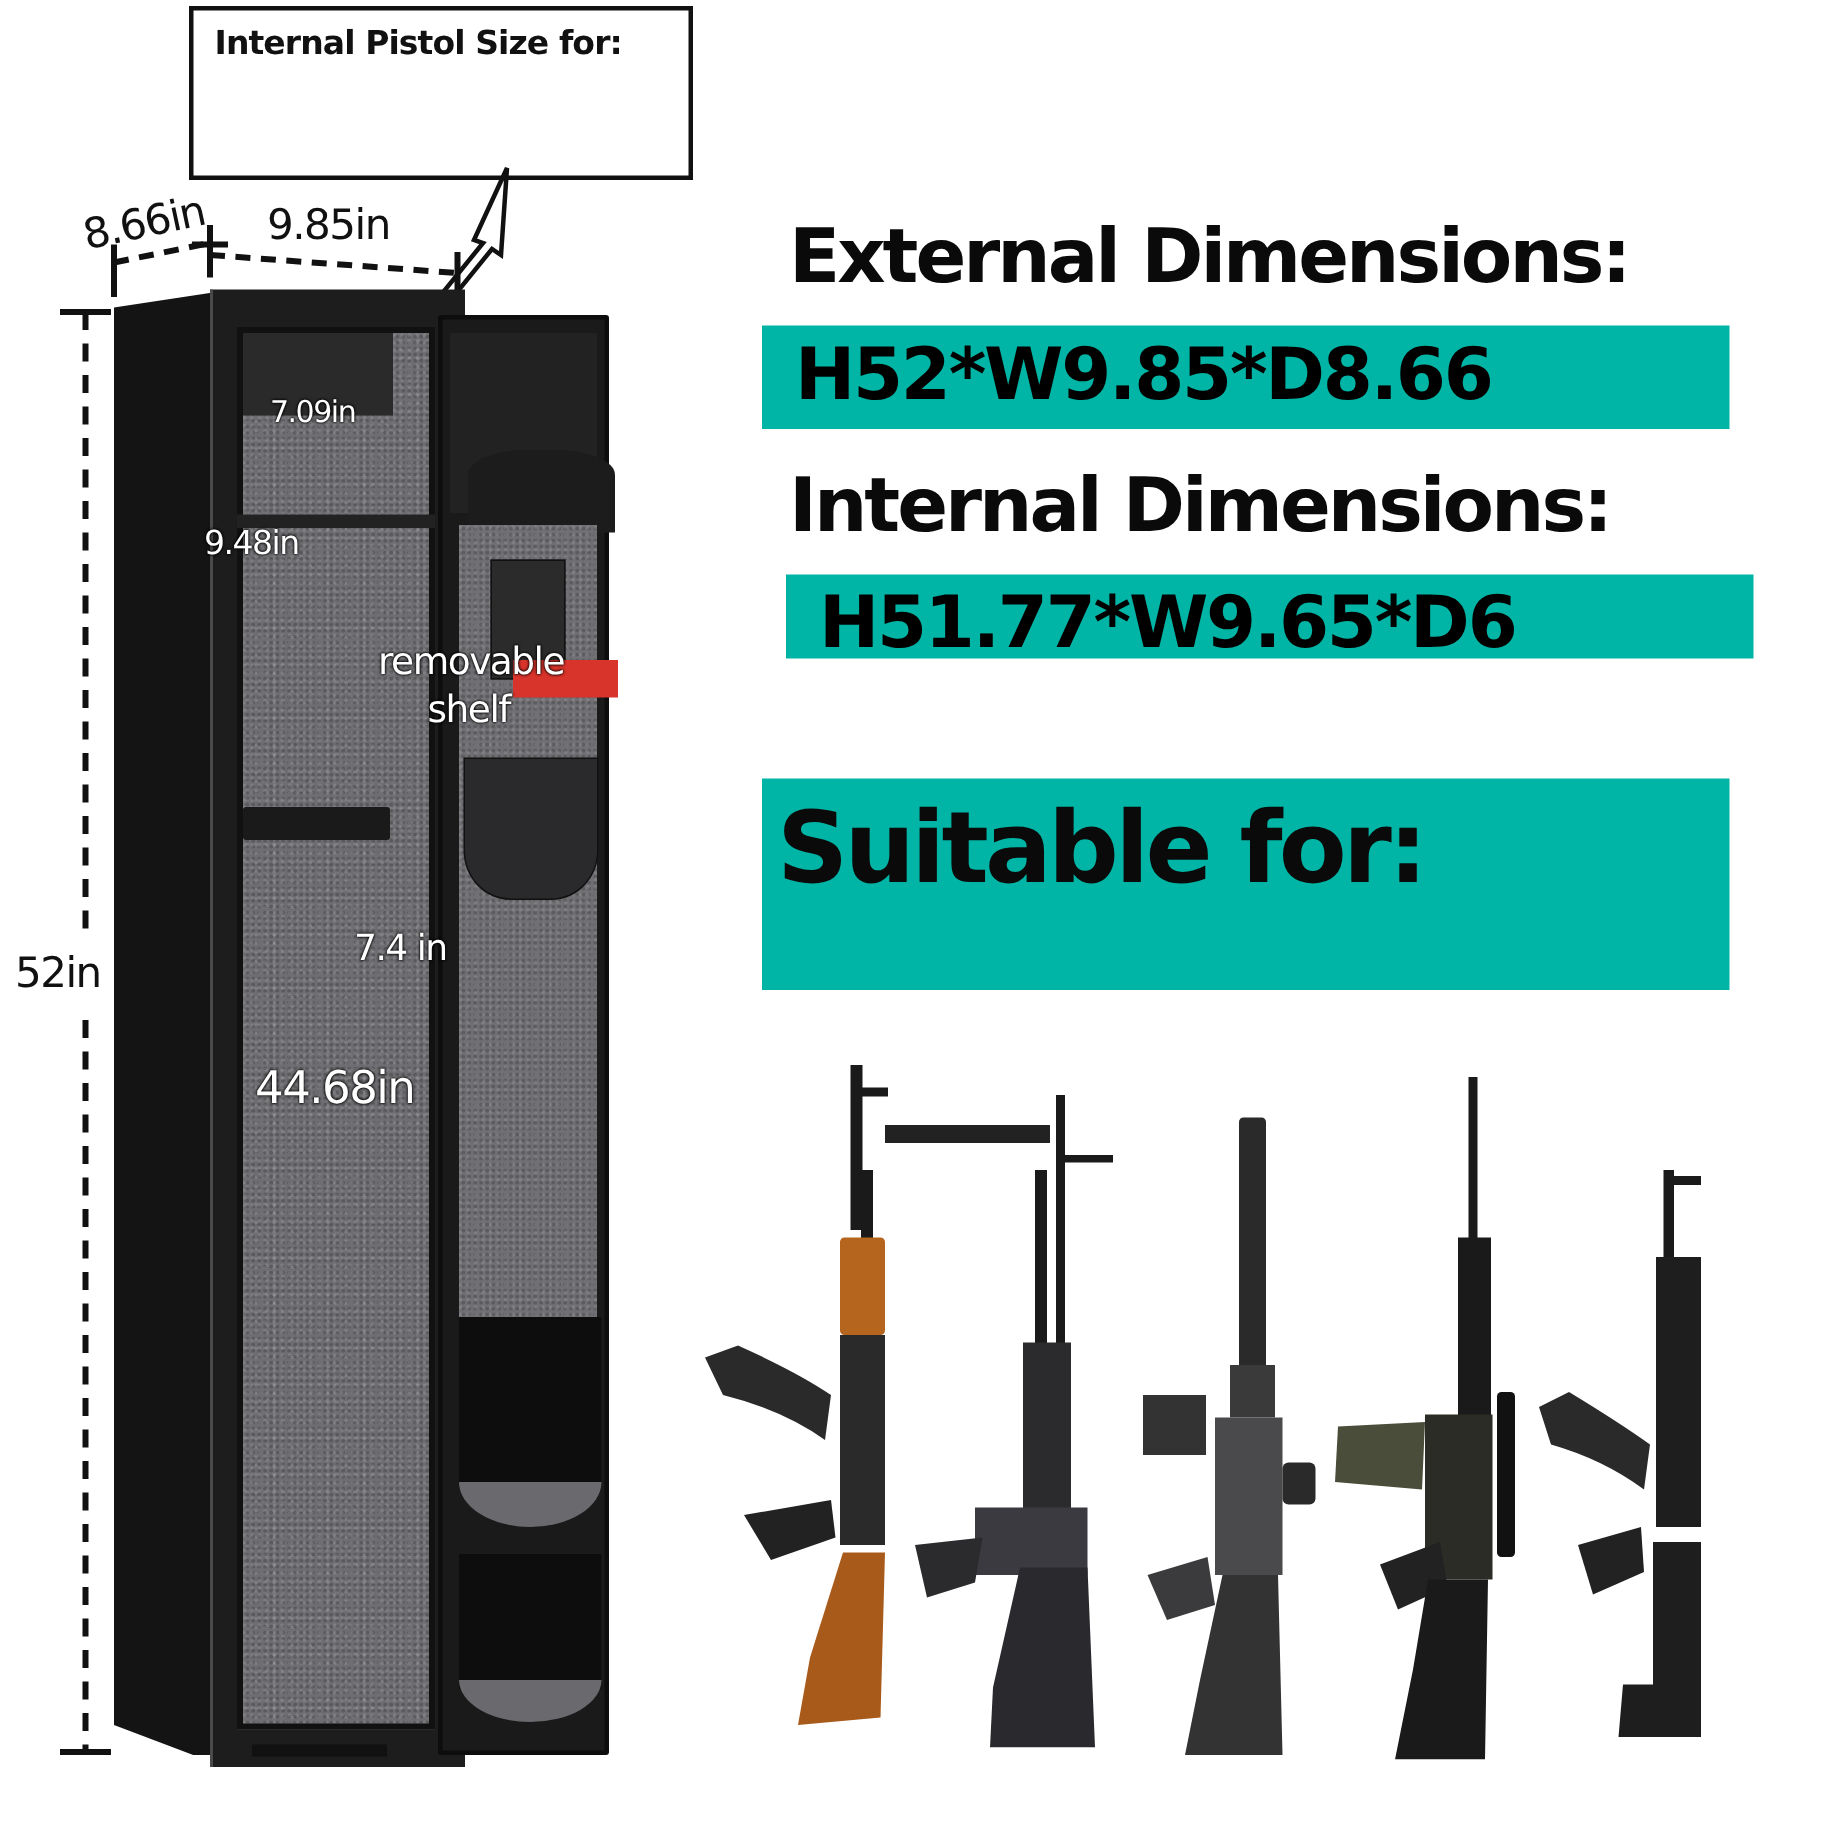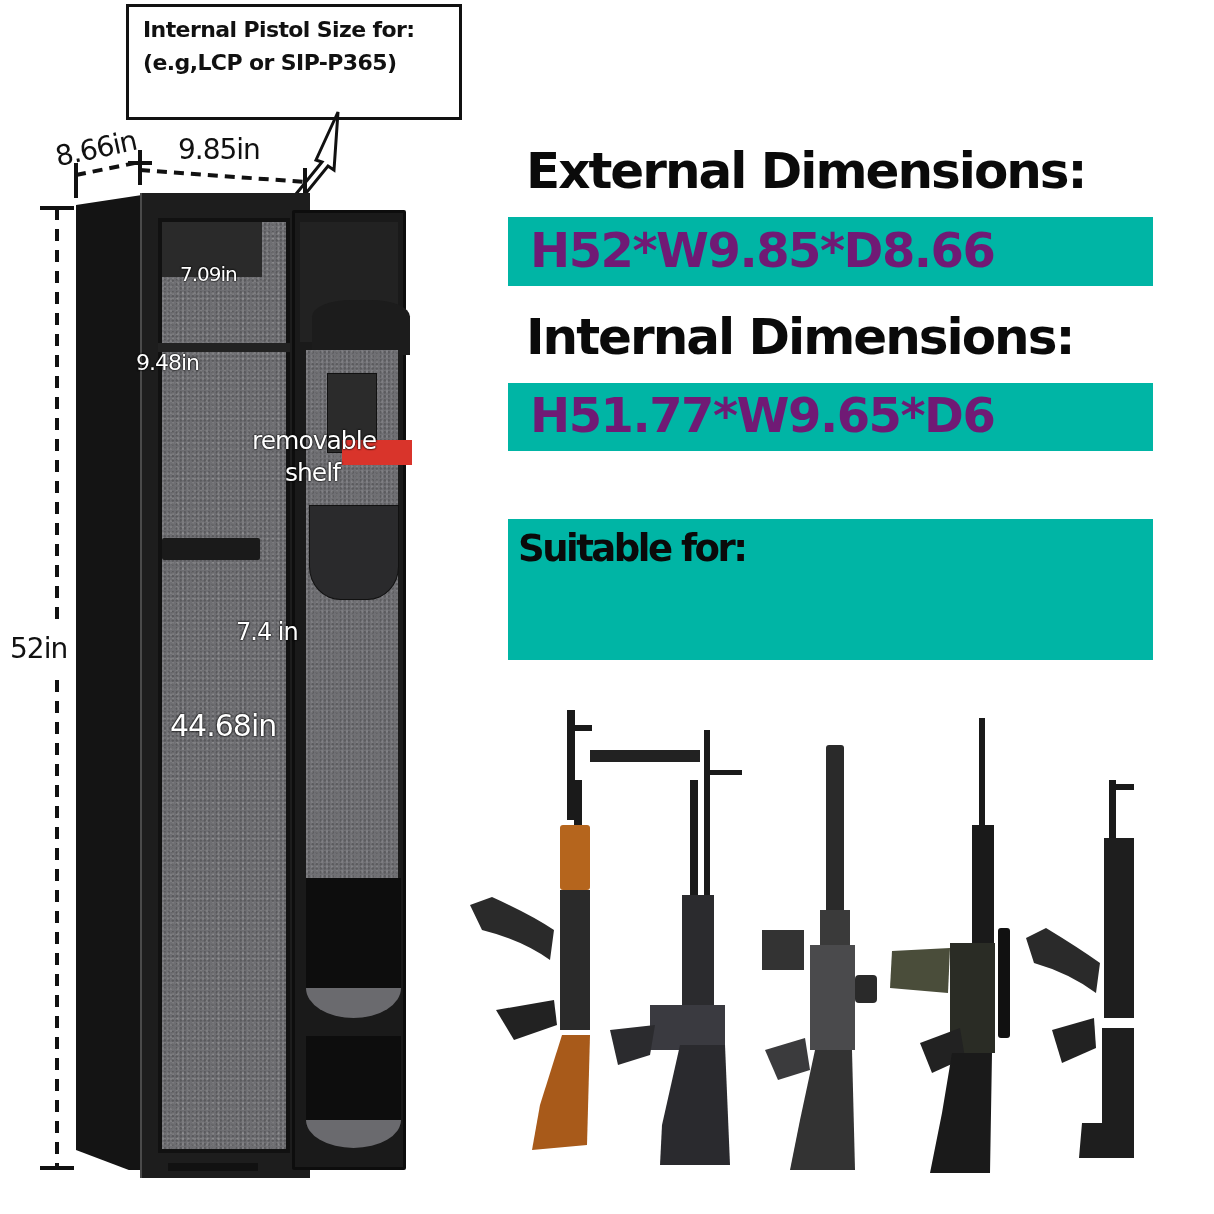--- a/index.html
+++ b/index.html
@@ -59,36 +59,35 @@
     .pocket-felt { left: 306px; top: 988px; width: 95px; height: 30px; background: #6a6a6e;
       border-bottom-left-radius: 50% 100%; border-bottom-right-radius: 50% 100%; }
     .pocket2 { left: 306px; top: 1036px; width: 95px; height: 90px; background: #0d0d0d; }
     .pocket2-felt { left: 306px; top: 1120px; width: 95px; height: 28px; background: #6a6a6e;
       border-bottom-left-radius: 50% 100%; border-bottom-right-radius: 50% 100%; }
 
     
     .heading { font-family: "DejaVu Sans", sans-serif; font-weight: bold; color: #0a0a0a;
       font-size: 50px; letter-spacing: -2px; white-space: nowrap; }
     .teal-band { background: #00b5a5; }
-    .band-text { font-family: "DejaVu Sans", sans-serif; font-weight: bold; color: #701a75;
+    .band-text { font-family: "DejaVu Sans", sans-serif; font-weight: bold; color: #000000;
       font-size: 48px; letter-spacing: -1.5px; white-space: nowrap; }
     .suitable-title { font-family: "DejaVu Sans", sans-serif; font-weight: bold; color: #0a0a0a;
-      font-size: 37px; letter-spacing: -2.5px; white-space: nowrap; }
+      font-size: 66px; letter-spacing: -2.5px; white-space: nowrap; }
     .suitable-sub { font-family: "DejaVu Sans", sans-serif; font-weight: bold; color: #0a0a0a;
       font-size: 27px; letter-spacing: -1px; white-space: nowrap; }
 
     
     .gun { position: absolute; }
   </style>
 </head>
 <body>
 
 <div class="abs callout">
   <div>Internal Pistol Size for:</div>
-  <div>(e.g,LCP or SIP-P365)</div>
 </div>
 
 <svg class="abs" style="left:0;top:0;" width="1214" height="1214">
 
   <g stroke="#111" stroke-width="3" fill="#fff">
     <path d="M 338 112 L 316 160 L 322 162 L 262 236 L 268 240 L 328 166 L 334 170 Z"></path>
   </g>
 
   <g stroke="#111" stroke-width="4" fill="none">
     <line x1="76" y1="175" x2="140" y2="162" stroke-dasharray="10 7"></line>
@@ -156,21 +155,21 @@
 <div class="abs dim-white" style="left:285px;top:458px;font-size:25px;">shelf</div>
 <div class="abs dim-white" style="left:236px;top:618px;font-size:24px;">7.4 in</div>
 <div class="abs dim-white" style="left:170px;top:708px;font-size:30px;">44.68in</div>
 
 <div class="abs heading" style="left:526px;top:142px;">External Dimensions:</div>
 <div class="abs teal-band" style="left:508px;top:217px;width:645px;height:69px;">
   <div class="band-text" style="position:absolute;left:22px;top:5px;">H52*W9.85*D8.66</div>
 </div>
 
 <div class="abs heading" style="left:526px;top:308px;">Internal Dimensions:</div>
-<div class="abs teal-band" style="left:508px;top:383px;width:645px;height:68px;">
+<div class="abs teal-band" style="left:524px;top:383px;width:645px;height:56px;">
   <div class="band-text" style="position:absolute;left:22px;top:4px;">H51.77*W9.65*D6</div>
 </div>
 
 <div class="abs teal-band" style="left:508px;top:519px;width:645px;height:141px;">
   <div class="suitable-title" style="position:absolute;left:10px;top:8px;">Suitable for:</div>
 </div>
 
 <svg class="gun" style="left:462px;top:705px;" width="130" height="460">
   <rect x="105" y="5" width="8" height="110" fill="#1a1a1a"></rect>
   <rect x="108" y="20" width="22" height="6" fill="#1a1a1a"></rect>

